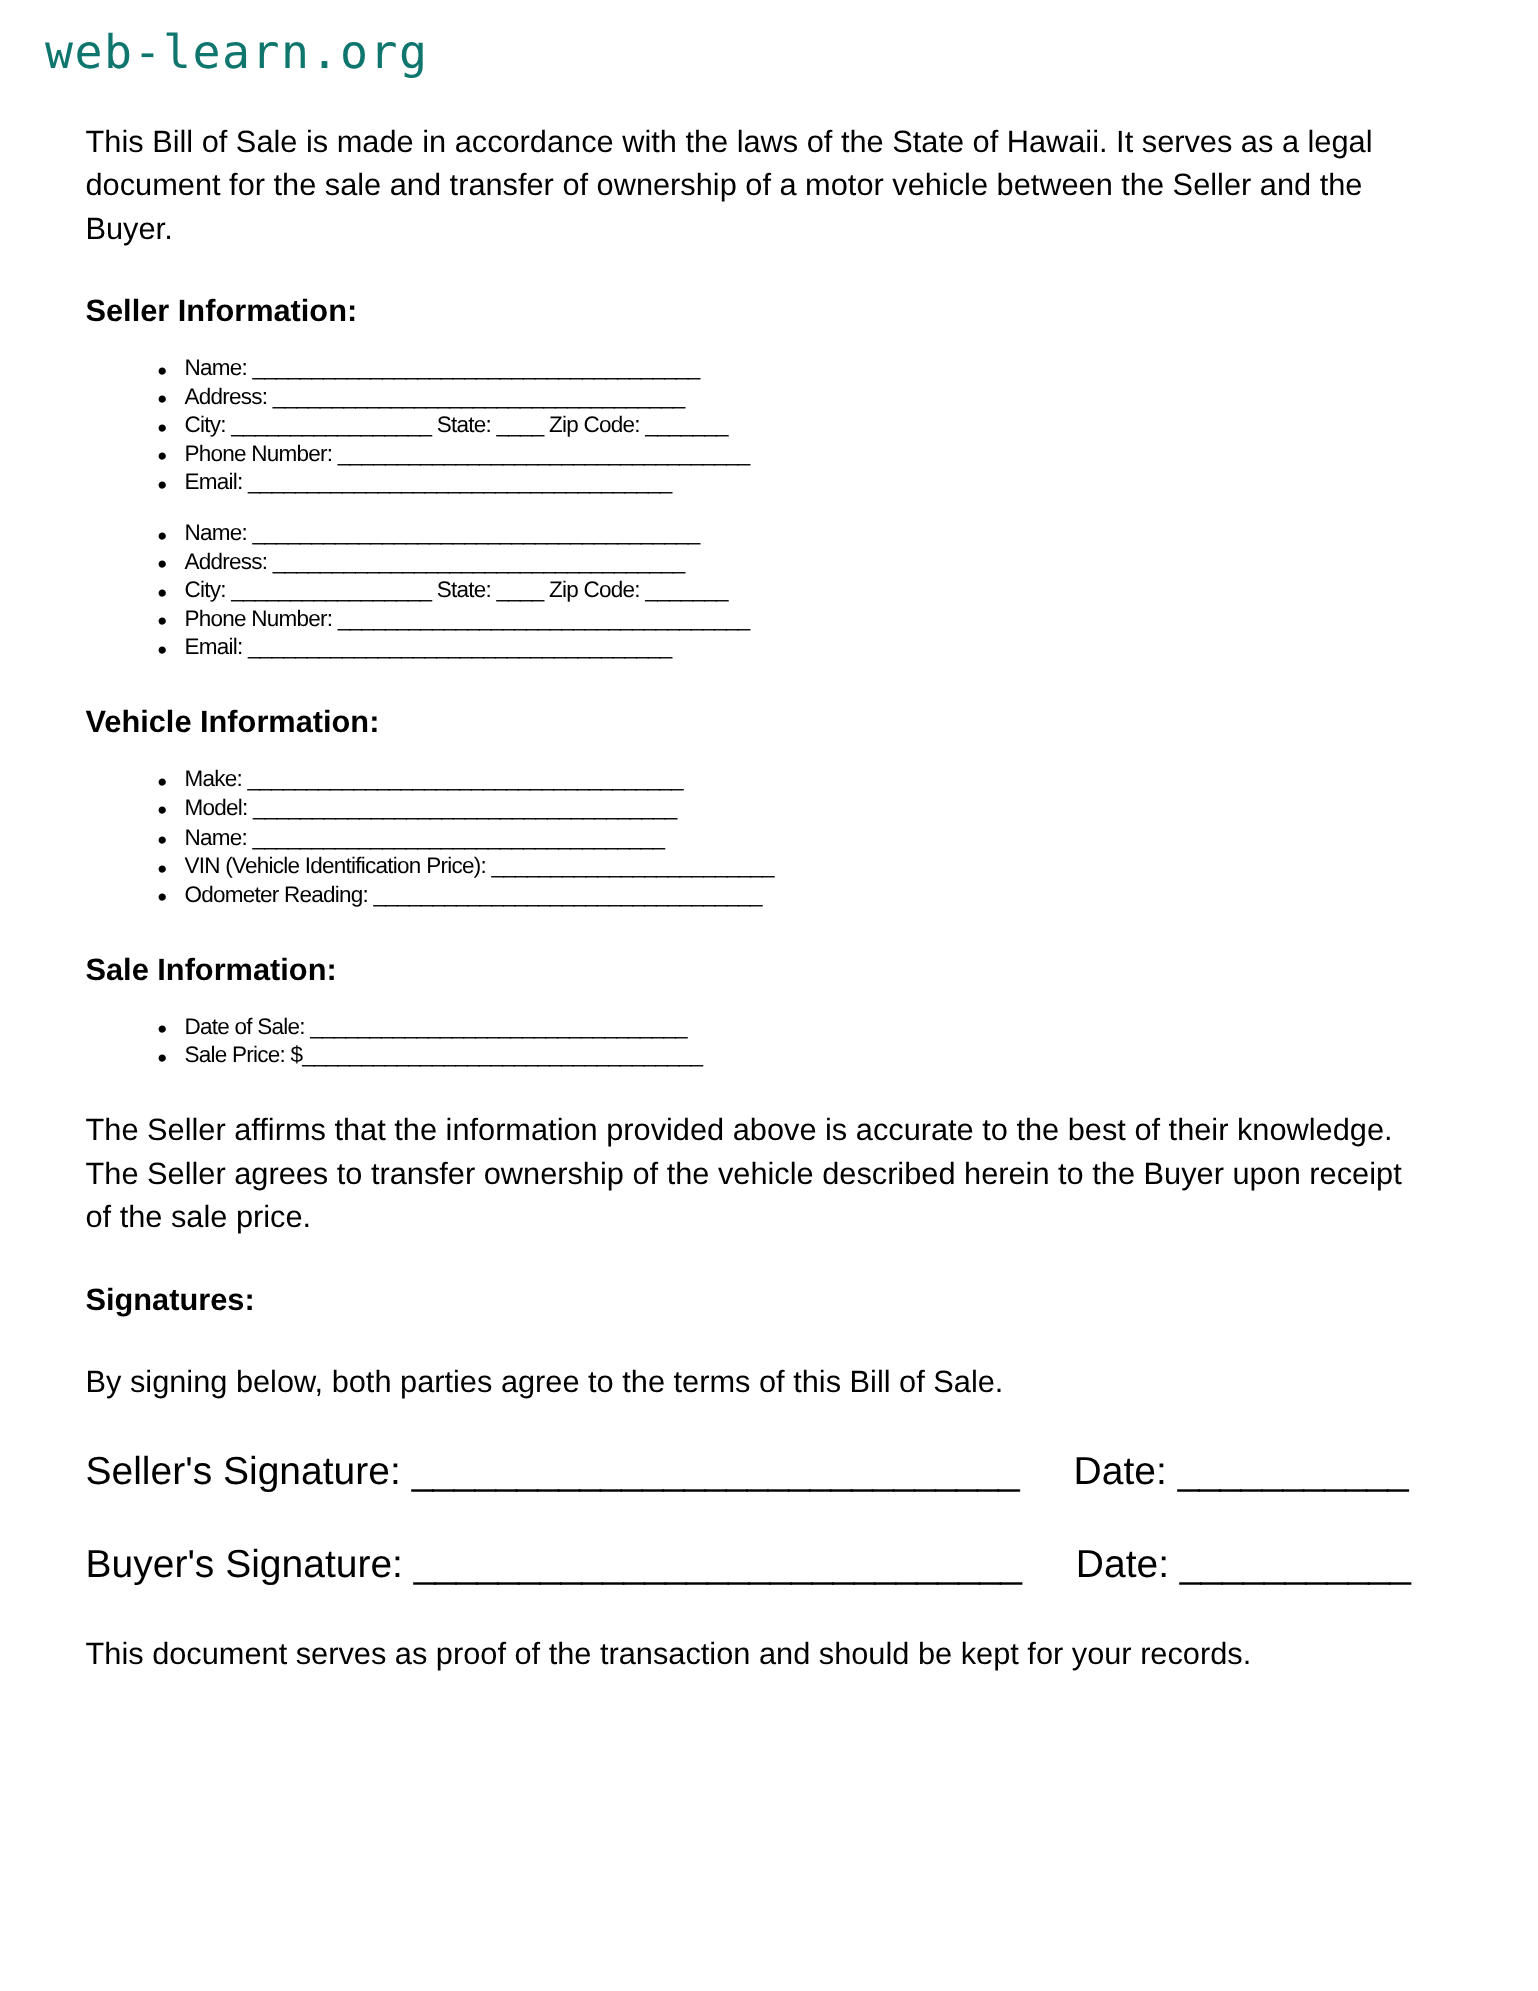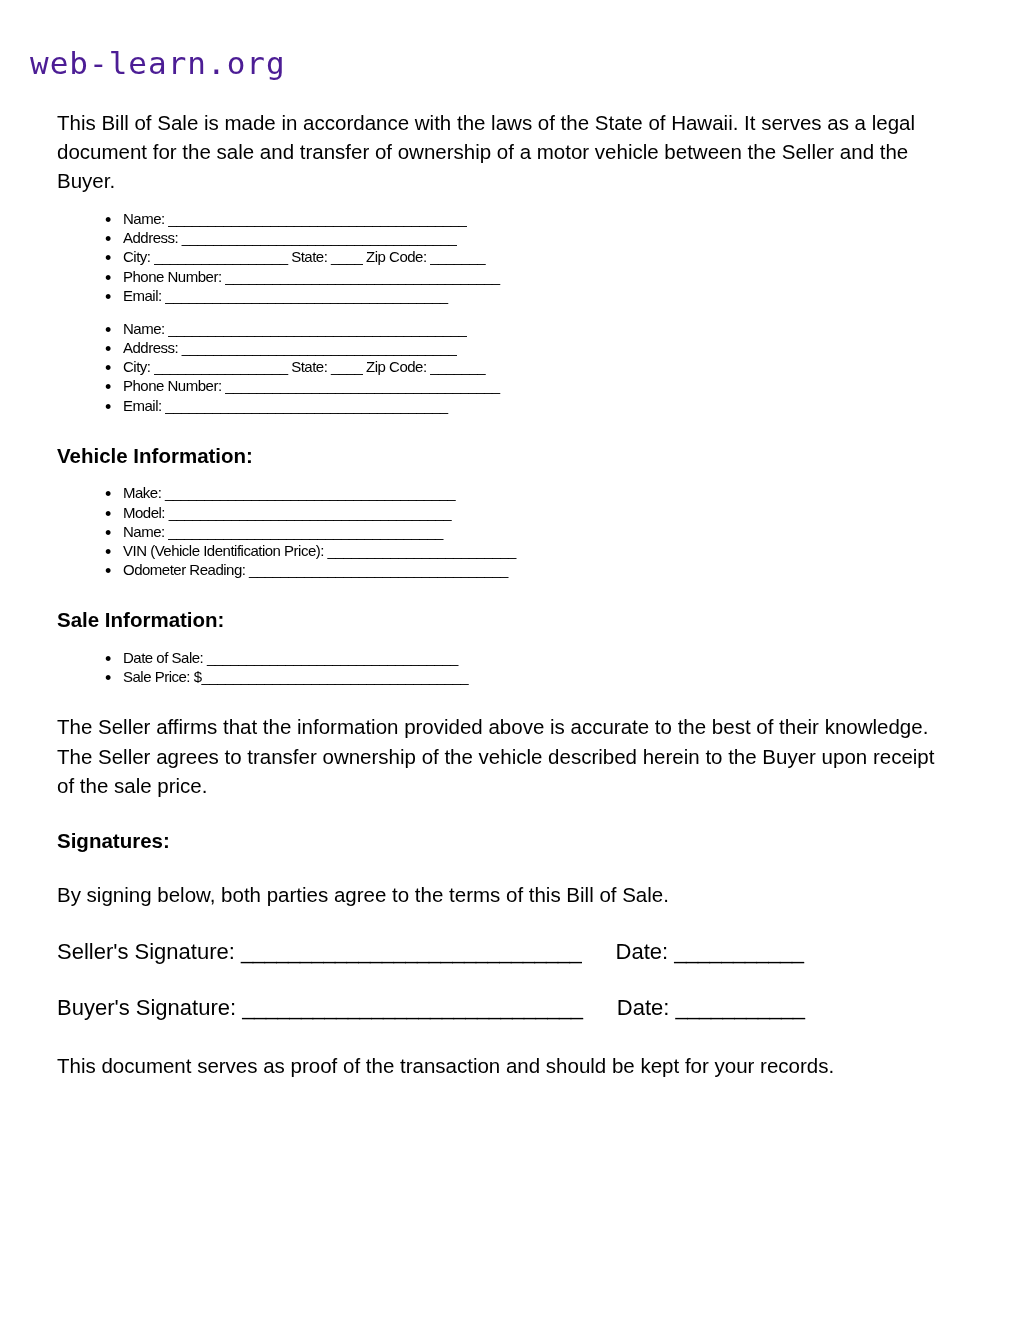--- a/index.html
+++ b/index.html
@@ -22,22 +22,22 @@
     height: 1327px;
     box-sizing: border-box;
     padding: 0 75px 0 57px;
   }
 
   
   .watermark {
     font-family: "DejaVu Sans Mono", "Liberation Mono", monospace;
     font-size: 31px;
     letter-spacing: 1px;
-    color: #4c1d95;
-    padding-top: 46px;
+    color: #0f766e;
+    padding-top: 18px;
     margin-left: -27px;
     line-height: 1.15;
     white-space: pre;
   }
   h1.doc-title {
     font-family: "Liberation Sans", sans-serif;
     font-size: 41px;
     font-weight: bold;
     letter-spacing: -0.3px;
     margin: 2px 0 0 0;
@@ -76,21 +76,21 @@
     left: 0;
     top: 0;
     font-size: 18px;
   }
   .blank {
     letter-spacing: -0.5px;
   }
 
   
   .sig-line {
-    font-size: 22px;
+    font-size: 26px;
     line-height: 1.3;
     margin: 28px 0 0 0;
     white-space: nowrap;
   }
   .sig-gap {
     display: inline-block;
     width: 22px;
   }
   .tail-note {
     font-size: 20.5px;
@@ -102,20 +102,21 @@
 </head>
 <body>
 
 <div class="page">
 
   <div class="watermark">web-learn.org</div>
 
 
   <p class="para intro-gap">This Bill of Sale is made in accordance with the laws of the State of Hawaii. It serves as a legal document for the sale and transfer of ownership of a motor vehicle between the Seller and the Buyer.</p>
 
+  <h2 class="section">Seller Information:</h2>
   <ul class="fields">
     <li><span class="blank">Name: ______________________________________</span></li>
     <li><span class="blank">Address: ___________________________________</span></li>
     <li><span class="blank">City: _________________ State: ____ Zip Code: _______</span></li>
     <li><span class="blank">Phone Number: ___________________________________</span></li>
     <li><span class="blank">Email: ____________________________________</span></li>
   </ul>
 
   <ul class="fields">
     <li><span class="blank">Name: ______________________________________</span></li>

